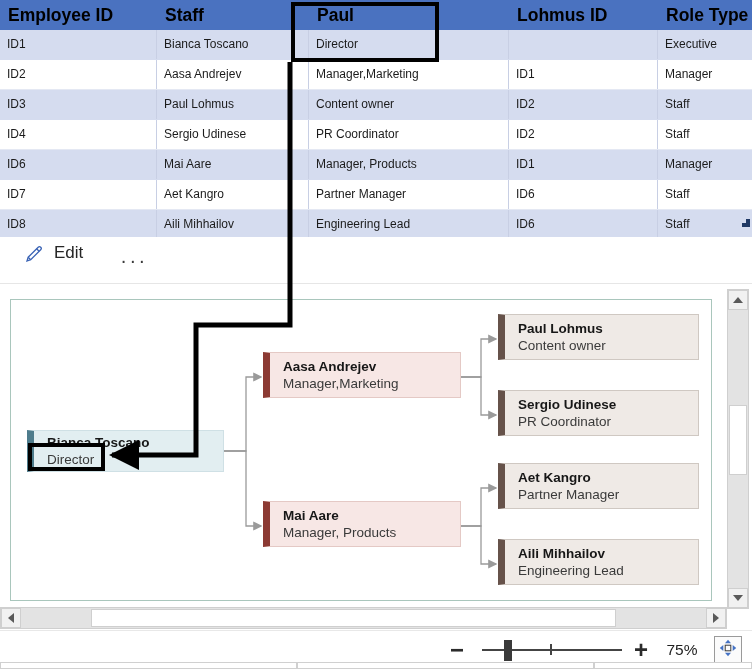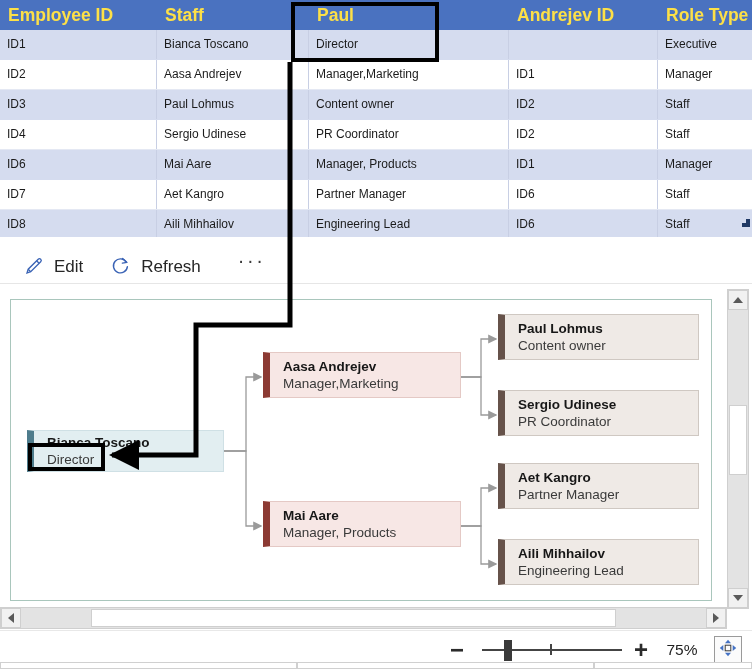--- a/index.html
+++ b/index.html
@@ -20,21 +20,21 @@
     text-align:left;
     padding:0 0 0 7px;
     font-size:12px;
     height:14px;
     line-height:29px;
     white-space:nowrap;
     overflow:hidden;
   }
   .tbl th{
     background:#4A72C0;
-    color:#fde047;
+    color:#000000;
     font-weight:bold;
     height:30px;line-height:30px;
     font-size:17.5px;
     border-right:1px solid #4A72C0;
     padding-left:8px;
   }
   .tbl td{
     color:#1b1b1b;
     border-right:1px solid #c8cfe4;
     border-bottom:1px solid #ffffff;
@@ -57,21 +57,21 @@
   .rh2{left:8px;top:0px;width:4px;height:8px;}
 
   
   .toolbar{
     position:absolute;left:0;top:237px;width:752px;height:46px;
     background:#ffffff;
     border-bottom:1px solid #e6e6e6;
     display:flex;align-items:center;
   }
   .tb-btn{
-    display:flex;align-items:flex-end;gap:9px;
+    display:flex;align-items:flex-start;gap:9px;
     height:34px;padding:0 9px;margin-left:9px;
     cursor:default;border-radius:2px;
   }
   .tb-btn:first-child{margin-left:14px;}
   .tb-label{font-size:17px;color:#262626;}
   .tb-ico{width:22px;height:22px;display:block;}
   .tb-more{
     margin-left:18px;padding:0 10px;height:30px;
     display:flex;align-items:center;justify-content:center;
     letter-spacing:2.5px;color:#3b3b3b;font-size:20px;line-height:10px;
@@ -191,21 +191,21 @@
 
 <div id="root">
 
   <div class="tbl">
     <table>
       <thead>
         <tr>
           <th class="col-a">Employee ID</th>
           <th class="col-b">Staff</th>
           <th class="col-c">Paul</th>
-          <th class="col-d">Andrejev ID</th>
+          <th class="col-d">Lohmus ID</th>
           <th class="col-e">Role Type</th>
         </tr>
       </thead>
       <tbody>
         <tr class="odd">
           <td>ID1</td>
           <td>Bianca Toscano</td>
           <td>Director</td>
           <td></td>
           <td>Executive</td>
@@ -263,29 +263,20 @@
   <div class="toolbar">
     <div class="tb-btn">
       <span class="tb-ico">
         <svg width="22" height="22" viewBox="0 0 22 22">
           <path d="M4 18 L5.2 14.2 L15.2 4.2 C15.9 3.5 17 3.5 17.7 4.2 C18.4 4.9 18.4 6 17.7 6.7 L7.7 16.7 Z" fill="none" stroke="#3A63B5" stroke-width="1.3"></path>
           <path d="M13.6 5.8 L16.1 8.3" fill="none" stroke="#3A63B5" stroke-width="1.3"></path>
           <path d="M5.2 14.2 L7.7 16.7" fill="none" stroke="#3A63B5" stroke-width="1.3"></path>
         </svg>
       </span>
       <span class="tb-label">Edit</span>
-    </div>
-    <div class="tb-btn">
-      <span class="tb-ico">
-        <svg width="22" height="22" viewBox="0 0 22 22">
-          <path d="M16.4 7.2 A7 7 0 1 0 17.4 11.6" fill="none" stroke="#3A63B5" stroke-width="1.4" stroke-linecap="round"></path>
-          <path d="M12.6 3.4 L16.9 7.4 L12.4 8.1" fill="none" stroke="#3A63B5" stroke-width="1.4" stroke-linejoin="round" stroke-linecap="round"></path>
-        </svg>
-      </span>
-      <span class="tb-label">Refresh</span>
     </div>
     <div class="tb-more">···</div>
   </div>
 
   <div class="canvas-wrap">
 
     <svg class="conn" viewBox="0 0 700 300">
       <defs>
         <marker id="ah" markerWidth="7" markerHeight="7" refX="6" refY="3.5" orient="auto">
           <path d="M0,0 L7,3.5 L0,7 z" fill="#9a9a9a"></path>

